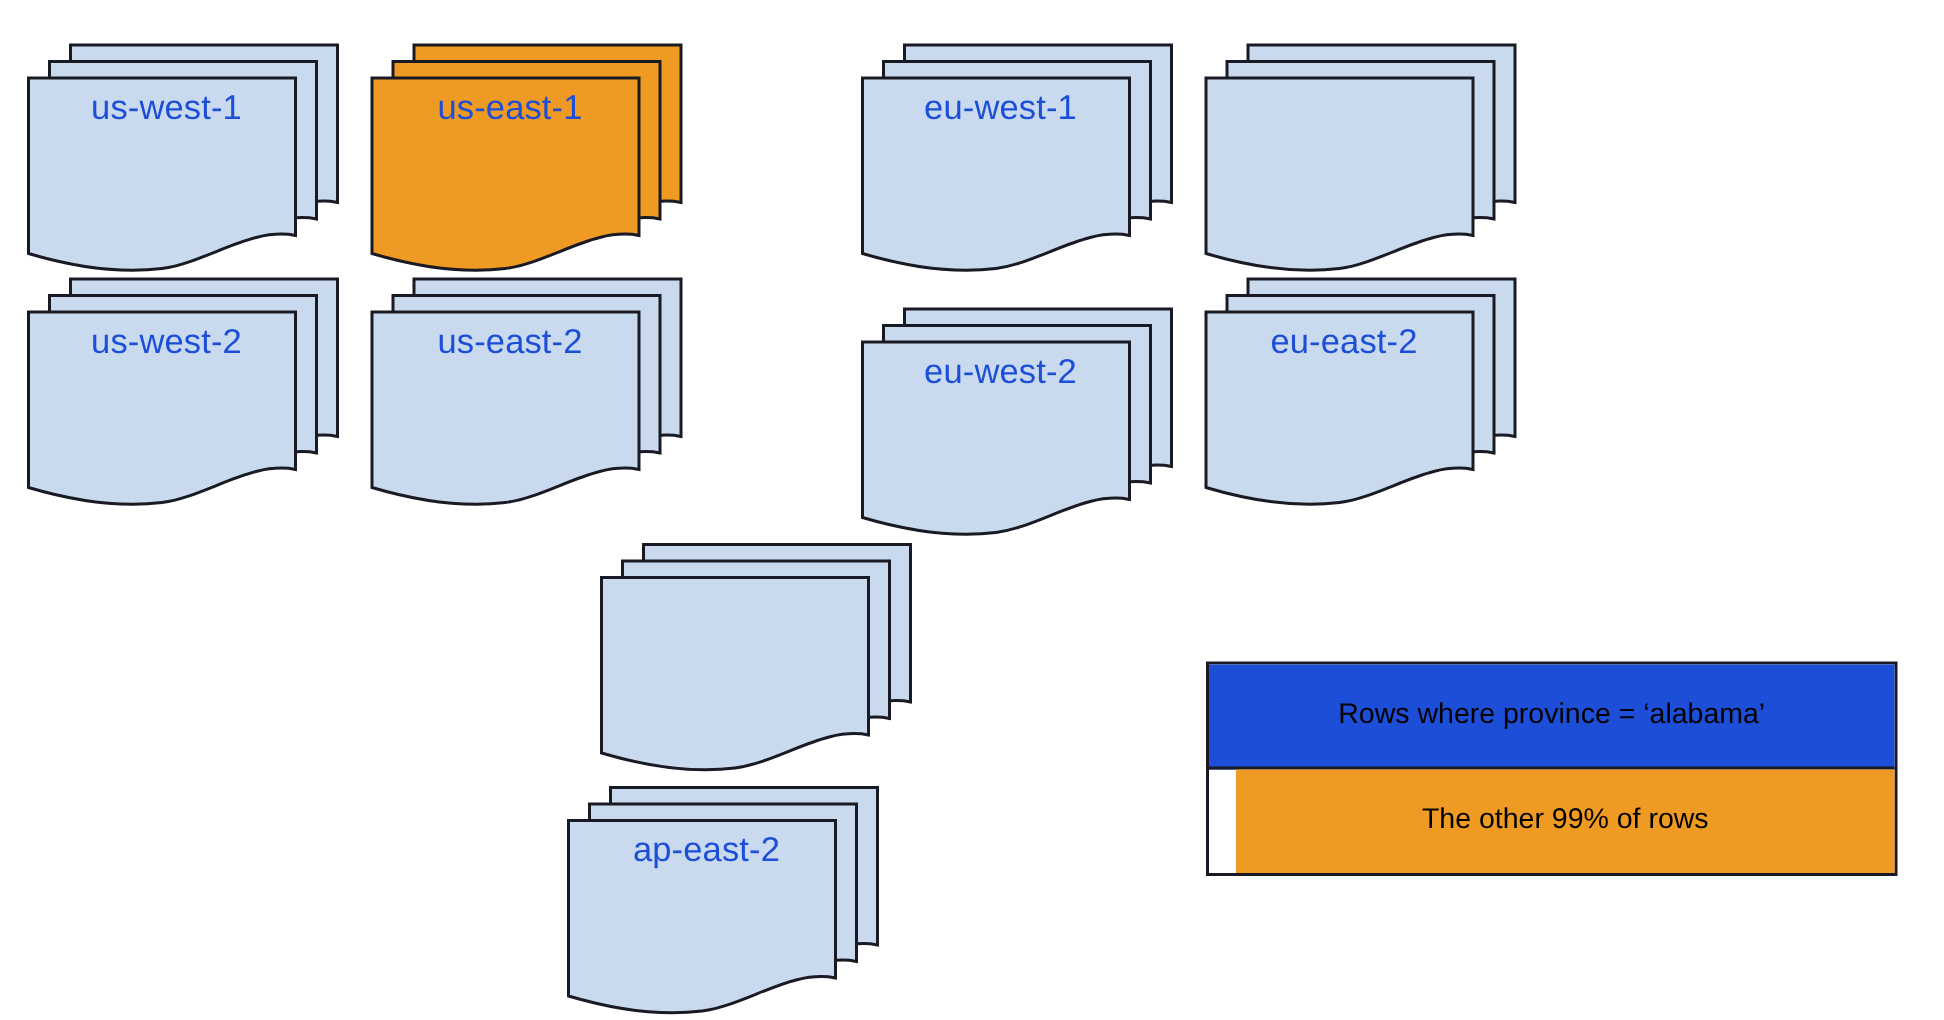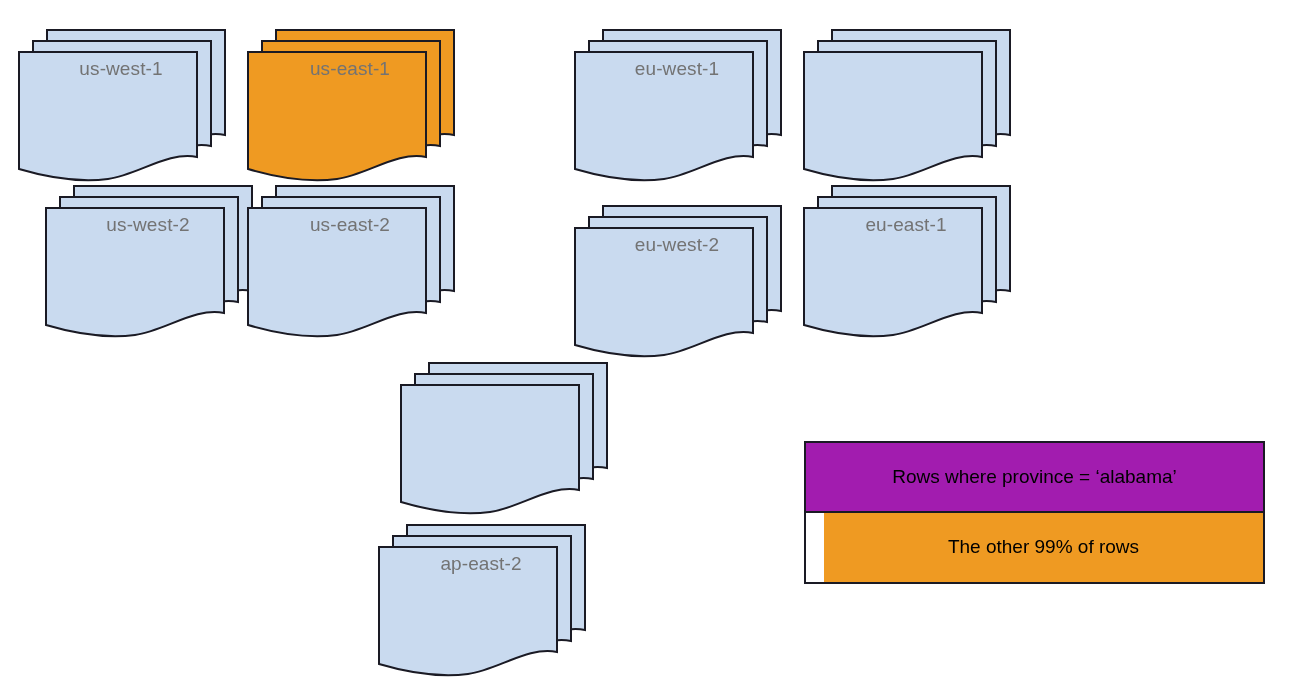--- a/index.html
+++ b/index.html
@@ -29,26 +29,26 @@
   .stack svg {
     position: absolute;
     left: 0;
     top: 0;
     width: 224px;
     height: 160px;
     overflow: visible;
   }
   .stack-label {
     position: absolute;
-    left: 14px;
+    left: 4px;
     top: 30px;
     width: 178px;
     text-align: center;
-    font-size: 19px;
-    color: #737373;
+    font-size: 23px;
+    color: #1d4ed8;
     line-height: 1.1;
     letter-spacing: 0.1px;
     white-space: nowrap;
   }
   .legend {
     position: absolute;
     left: 804px;
     top: 441px;
     width: 461px;
     height: 143px;
@@ -58,21 +58,21 @@
   .legend-row {
     height: 50%;
     box-sizing: border-box;
     display: flex;
     align-items: center;
     justify-content: center;
     font-size: 19px;
     color: #000000;
   }
   .legend-row.blue {
-    background: #a21caf;
+    background: #1d4ed8;
     border-bottom: 2px solid #1a1a24;
   }
   .legend-row.orange {
     background: #ef9a22;
     margin-left: 18px;
   }
 </style>
 </head>
 <body>
 
@@ -125,21 +125,21 @@
           <path d="M1,1 L179,1 L179,106 C150,100 120,124 90,128 C58,132 28,126 1,118 Z" fill="#c9daef" stroke="#1a1a24" stroke-width="2" stroke-linejoin="miter"></path>
         </g>
         <g transform="translate(14,11)">
           <path d="M1,1 L179,1 L179,106 C150,100 120,124 90,128 C58,132 28,126 1,118 Z" fill="#c9daef" stroke="#1a1a24" stroke-width="2" stroke-linejoin="miter"></path>
         </g>
         <g transform="translate(0,22)">
           <path d="M1,1 L179,1 L179,106 C150,100 120,124 90,128 C58,132 28,126 1,118 Z" fill="#c9daef" stroke="#1a1a24" stroke-width="2" stroke-linejoin="miter"></path>
         </g>
       </svg>
     </div>
-    <div class="stack" style="left: 18px; top: 185px; margin-left: 27px;">
+    <div class="stack" style="left: 18px; top: 185px;">
       <svg viewBox="0 0 224 160">
         <g transform="translate(28,0)">
           <path d="M1,1 L179,1 L179,106 C150,100 120,124 90,128 C58,132 28,126 1,118 Z" fill="#c9daef" stroke="#1a1a24" stroke-width="2" stroke-linejoin="miter"></path>
         </g>
         <g transform="translate(14,11)">
           <path d="M1,1 L179,1 L179,106 C150,100 120,124 90,128 C58,132 28,126 1,118 Z" fill="#c9daef" stroke="#1a1a24" stroke-width="2" stroke-linejoin="miter"></path>
         </g>
         <g transform="translate(0,22)">
           <path d="M1,1 L179,1 L179,106 C150,100 120,124 90,128 C58,132 28,126 1,118 Z" fill="#c9daef" stroke="#1a1a24" stroke-width="2" stroke-linejoin="miter"></path>
         </g>
@@ -179,21 +179,21 @@
         <g transform="translate(28,0)">
           <path d="M1,1 L179,1 L179,106 C150,100 120,124 90,128 C58,132 28,126 1,118 Z" fill="#c9daef" stroke="#1a1a24" stroke-width="2" stroke-linejoin="miter"></path>
         </g>
         <g transform="translate(14,11)">
           <path d="M1,1 L179,1 L179,106 C150,100 120,124 90,128 C58,132 28,126 1,118 Z" fill="#c9daef" stroke="#1a1a24" stroke-width="2" stroke-linejoin="miter"></path>
         </g>
         <g transform="translate(0,22)">
           <path d="M1,1 L179,1 L179,106 C150,100 120,124 90,128 C58,132 28,126 1,118 Z" fill="#c9daef" stroke="#1a1a24" stroke-width="2" stroke-linejoin="miter"></path>
         </g>
       </svg>
-      <div class="stack-label">eu-east-1</div>
+      <div class="stack-label">eu-east-2</div>
     </div>
     <div class="stack" style="left: 400px; top: 362px;">
       <svg viewBox="0 0 224 160">
         <g transform="translate(28,0)">
           <path d="M1,1 L179,1 L179,106 C150,100 120,124 90,128 C58,132 28,126 1,118 Z" fill="#c9daef" stroke="#1a1a24" stroke-width="2" stroke-linejoin="miter"></path>
         </g>
         <g transform="translate(14,11)">
           <path d="M1,1 L179,1 L179,106 C150,100 120,124 90,128 C58,132 28,126 1,118 Z" fill="#c9daef" stroke="#1a1a24" stroke-width="2" stroke-linejoin="miter"></path>
         </g>
         <g transform="translate(0,22)">

